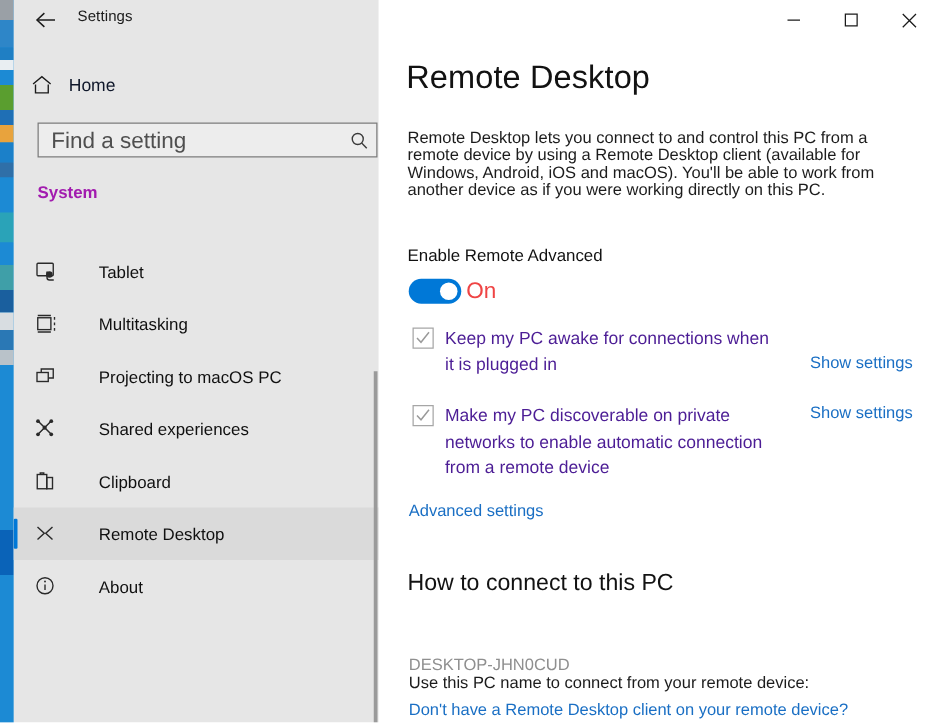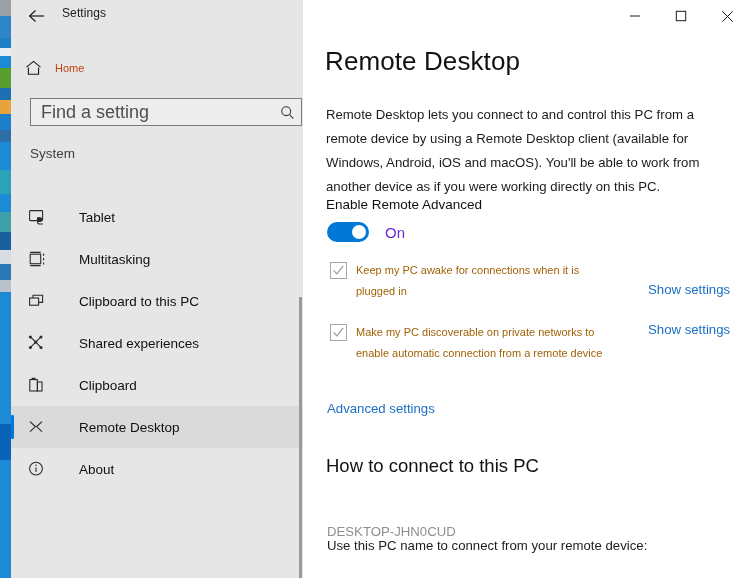--- a/index.html
+++ b/index.html
@@ -36,38 +36,38 @@
   .settings-title {
     position: absolute; left: 51px; top: 6px;
     font-size: 12px; color: #1b1b1b; letter-spacing: .1px;
   }
 
   .home-row {
     position: absolute; left: 0; top: 52px; width: 292px; height: 32px;
     display: flex; align-items: center;
   }
   .home-icon { width: 44px; display: flex; justify-content: center; color: #1b1b1b; }
-  .home-label { font-size: 11px; color: #c2410c; }
+  .home-label { font-size: 14px; color: #0f172a; }
 
   .searchbox {
     position: absolute; left: 19px; top: 98px; width: 272px; height: 28px;
     background: #ededed; border: 1px solid #7b7b7b;
     display: flex; align-items: center;
   }
   .searchbox input {
     flex: 1; border: none; outline: none; background: transparent;
     font-family: "Liberation Sans", sans-serif;
     font-size: 18px; color: #4a4a4a; padding-left: 10px;
   }
   .searchbox input::placeholder { color: #4f4f4f; opacity: 1; }
   .search-icon { width: 30px; display:flex; justify-content:center; align-items:center; color:#3a3a3a; }
 
   .group-title {
     position: absolute; left: 19px; top: 146px;
-    font-size: 13.5px; font-weight: normal; color: #404040;
+    font-size: 13.5px; font-weight: bold; color: #a21caf;
   }
 
   .navlist { position: absolute; left: 0; top: 196px; width: 292px; }
   .navitem {
     position: relative; height: 42px; display: flex; align-items: center;
     padding-left: 4px;
     gap: 20px;
   }
   .navitem .sel-bar {
     position: absolute; left: 0px; top: 9px; width: 3px; height: 24px;
@@ -102,54 +102,54 @@
     color: #1b1b1b;
   }
   .winbtn svg { display: block; }
 
   .page-title {
     position: absolute; left: 22px; top: 46px;
     font-size: 26px; font-weight: 300; color: #121212; letter-spacing: .1px;
   }
   .page-desc {
     position: absolute; left: 23px; top: 103px; width: 398px;
-    font-size: 13.2px; line-height: 24px; color: #1c1c1c;
+    font-size: 13.2px; line-height: 14px; color: #1c1c1c;
   }
 
   .section-label {
     position: absolute; left: 23px; top: 197px;
     font-size: 13.5px; color: #111111;
   }
 
   .toggle-row {
     position: absolute; left: 24px; top: 222px;
     display: flex; align-items: center;
   }
   .toggle {
     width: 42px; height: 20px; border-radius: 10px; background: #0078d7;
     position: relative;
   }
   .toggle .knob {
     position: absolute; right: 3px; top: 3px;
     width: 14px; height: 14px; border-radius: 50%; background: #ffffff;
   }
-  .toggle-state { margin-left: 16px; font-size: 15px; color: #6d28d9; }
+  .toggle-state { margin-left: 4px; font-size: 18px; color: #ef4444; }
 
   .check-row {
     position: absolute; left: 0; width: 447px;
     display: block;
   }
   .cb {
     position: absolute; left: 27px; width: 17px; height: 17px;
     border: 1px solid #a6a6a6; background: #ffffff;
   }
   .cb svg { position: absolute; left: 1px; top: 1px; }
   .cb-text {
     position: absolute; left: 53px; width: 262px;
-    font-size: 11px; line-height: 20.5px; color: #a16207;
+    font-size: 14px; line-height: 20.5px; color: #4c1d95;
   }
   .link {
     position: absolute; font-size: 13.2px; color: #1a6fc4; cursor: pointer;
   }
 
   .subhead {
     position: absolute; left: 23px; top: 455px;
     font-size: 18.5px; font-weight: 300; color: #121212;
   }
   .use-name {
@@ -255,21 +255,21 @@
       </div>
 
       <div class="navitem">
         <span class="sel-bar"></span>
         <span class="nav-icon">
           <svg width="19" height="17" viewBox="0 0 19 17" fill="none" stroke="#2a2a2a" stroke-width="1.1">
             <rect x="1.6" y="5" width="9" height="7.2"></rect>
             <path d="M5 5 V2.2 H14.6 V9.4 H10.8"></path>
           </svg>
         </span>
-        <span class="nav-label">Clipboard to this PC</span>
+        <span class="nav-label">Projecting to macOS PC</span>
       </div>
 
       <div class="navitem">
         <span class="sel-bar"></span>
         <span class="nav-icon">
           <svg width="19" height="17" viewBox="0 0 19 17" fill="none" stroke="#2a2a2a" stroke-width="1.15">
             <path d="M3 2.4 L12.4 11.8 M12.4 2.4 L3 11.8"></path>
             <circle cx="2.4" cy="1.9" r="1.5" fill="#2a2a2a" stroke="none"></circle>
             <circle cx="13" cy="1.9" r="1.5" fill="#2a2a2a" stroke="none"></circle>
             <circle cx="2.4" cy="12.4" r="1.5" fill="#2a2a2a" stroke="none"></circle>
@@ -371,15 +371,16 @@
       </div>
       <div class="cb-text" style="top:-2px;">Make my PC discoverable on private networks to enable automatic connection from a remote device</div>
       <div class="link" style="left:345px; top:-2px;">Show settings</div>
     </div>
 
     <div class="link" style="left:24px; top:401px;">Advanced settings</div>
 
     <div class="subhead">How to connect to this PC</div>
     <div class="use-name">Use this PC name to connect from your remote device:</div>
     <div class="pc-name">DESKTOP-JHN0CUD</div>
+    <div class="bottom-link">Don't have a Remote Desktop client on your remote device?</div>
 
   </div>
 </div>
 
 </body></html>

